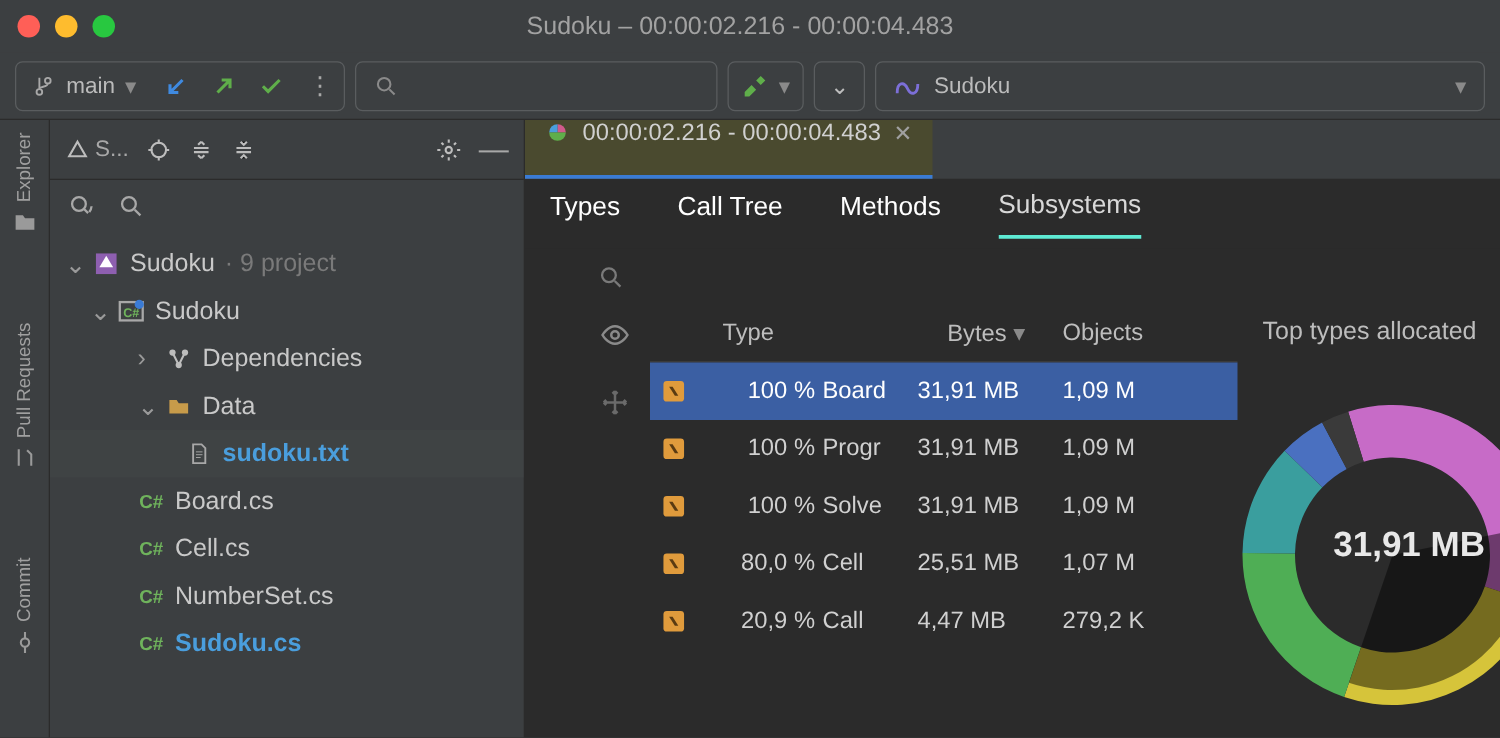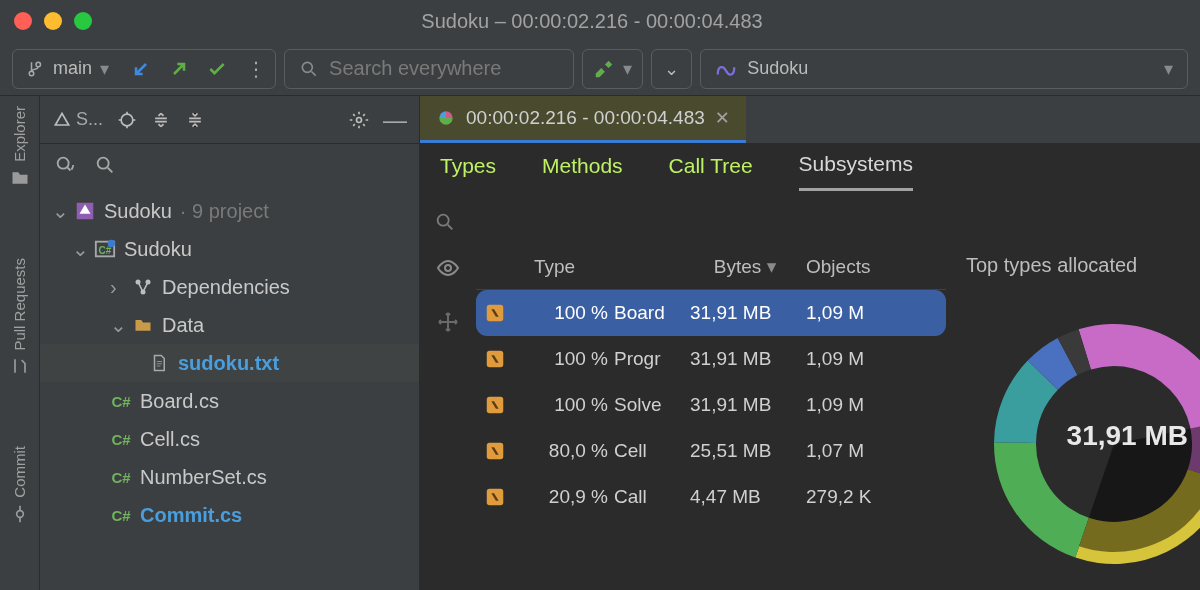--- a/index.html
+++ b/index.html
@@ -166,44 +166,45 @@
     background: #2b2b2b;
   }
   .editor-tabs {
     height: 48px;
     display:flex;
     align-items:stretch;
     background:#3c3f41;
     border-bottom:1px solid #2b2b2b;
   }
   .editor-tab {
-    display:flex; align-items:center; gap:10px;
+    display:flex; align-items:flex-start; gap:10px;
     padding:0 16px;
     background:#4a4a2f;
     border-bottom:3px solid #3a7bd5;
     color:#d0d0d0;
     font-size:19px;
     position:relative;
   }
   .editor-tab .close { color:#a0a0a0; font-size:18px; cursor:pointer; }
   .profiler-tabs {
     height: 56px;
     display:flex;
     align-items:center;
     gap:46px;
     padding:0 20px;
     border-bottom:1px solid #2b2b2b;
     font-size:21px;
   }
-  .ptab { color:#bef264; cursor:pointer; padding-bottom:12px; }
-  .ptab.active { color:#d8d8d8; border-bottom:3px solid #a3a3a3; }
+  .ptab { color:#ffffff; cursor:pointer; padding-bottom:12px; }
+  .ptab.active { color:#d8d8d8; border-bottom:3px solid #5eead4; }
   .profiler-body {
     flex:1;
     display:flex;
     flex-direction:column;
+    margin-left:44px;
   }
   .profiler-search {
     height:44px; display:flex; align-items:center; padding:0 14px;
     color:#7a7a7a;
   }
   .profiler-content {
     flex:1;
     display:flex;
   }
   .profiler-gutter {
@@ -220,21 +221,21 @@
     display:grid;
     grid-template-columns: 44px 74px 70px 110px 100px;
     align-items:center;
     height:46px;
     padding:0 8px;
     gap:6px;
     font-size:19px;
   }
   .pt-header { color:#bdbdbd; border-bottom:1px solid #414141; }
   .pt-header .col { cursor:pointer; }
-  .pt-row { color:#d0d0d0;border-radius:11px; }
+  .pt-row { color:#d0d0d0; }
   .pt-row.selected { background:#3b5fa3; color:#fff; }
   .pt-row .ricon { color:#e09b3c; }
   .profiler-right {
     flex:1;
     padding:10px 0 0 20px;
     color:#bdbdbd;
     font-size:20px;
     position:relative;
     overflow:hidden;
   }
@@ -285,21 +286,20 @@
     <div class="tool-btn">
       <span style="font-size:20px;letter-spacing:-2px">⋮</span>
     </div>
   </div>
 
   <div class="search-box">
     <svg width="20" height="20" viewBox="0 0 24 24">
         <circle cx="10" cy="10" r="6" fill="none" stroke="#8a8a8a" stroke-width="2"></circle>
         <path stroke="#8a8a8a" stroke-width="2" d="M15 15l5 5"></path>
       </svg>
-    <span>Search everywhere</span>
   </div>
 
   <div class="tool-group" style="gap:8px;padding:0 10px">
     <svg width="22" height="22" viewBox="0 0 24 24">
         <path fill="#5fae4a" d="M3 17l6-6 4 4-6 6H3v-4zm10-10l4 4 4-4-4-4-4 4z"></path>
       </svg>
     <span style="color:#8a8a8a">▾</span>
   </div>
 
   <div class="tool-group" style="padding:0 12px">
@@ -445,42 +445,42 @@
       <div class="tree-row indent-2">
         <span class="tree-icon cs-badge">C#</span>
         <span>Cell.cs</span>
       </div>
       <div class="tree-row indent-2">
         <span class="tree-icon cs-badge">C#</span>
         <span>NumberSet.cs</span>
       </div>
       <div class="tree-row indent-2">
         <span class="tree-icon cs-badge">C#</span>
-        <span class="link">Commit.cs</span>
+        <span class="link">Sudoku.cs</span>
       </div>
     </div>
   </div>
 
   <div class="editor">
     <div class="editor-tabs">
       <div class="editor-tab">
         <svg width="20" height="20" viewBox="0 0 24 24">
           <path fill="#d05a8c" d="M12 4a8 8 0 0 1 8 8h-8z"></path>
           <path fill="#4a9edd" d="M12 4a8 8 0 0 0-8 8h8z"></path>
           <path fill="#5fae4a" d="M4 12a8 8 0 0 0 16 0H4z"></path>
         </svg>
         <span>00:00:02.216 - 00:00:04.483</span>
         <span class="close">✕</span>
       </div>
     </div>
 
     <div class="profiler-tabs">
       <div class="ptab">Types</div>
+      <div class="ptab">Call Tree</div>
       <div class="ptab">Methods</div>
-      <div class="ptab">Call Tree</div>
       <div class="ptab active">Subsystems</div>
     </div>
 
     <div class="profiler-body">
       <div class="profiler-search">
         <svg width="22" height="22" viewBox="0 0 24 24">
             <circle cx="10" cy="10" r="6" fill="none" stroke="#7a7a7a" stroke-width="2"></circle>
             <path stroke="#7a7a7a" stroke-width="2" d="M15 15l5 5"></path>
           </svg>
       </div>

